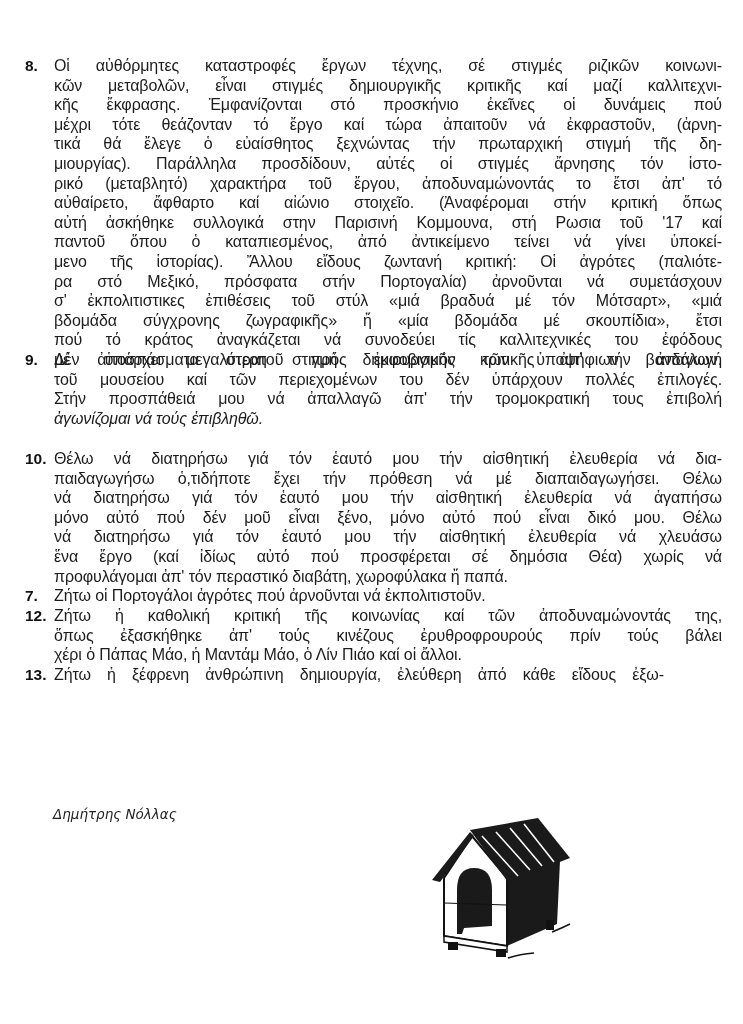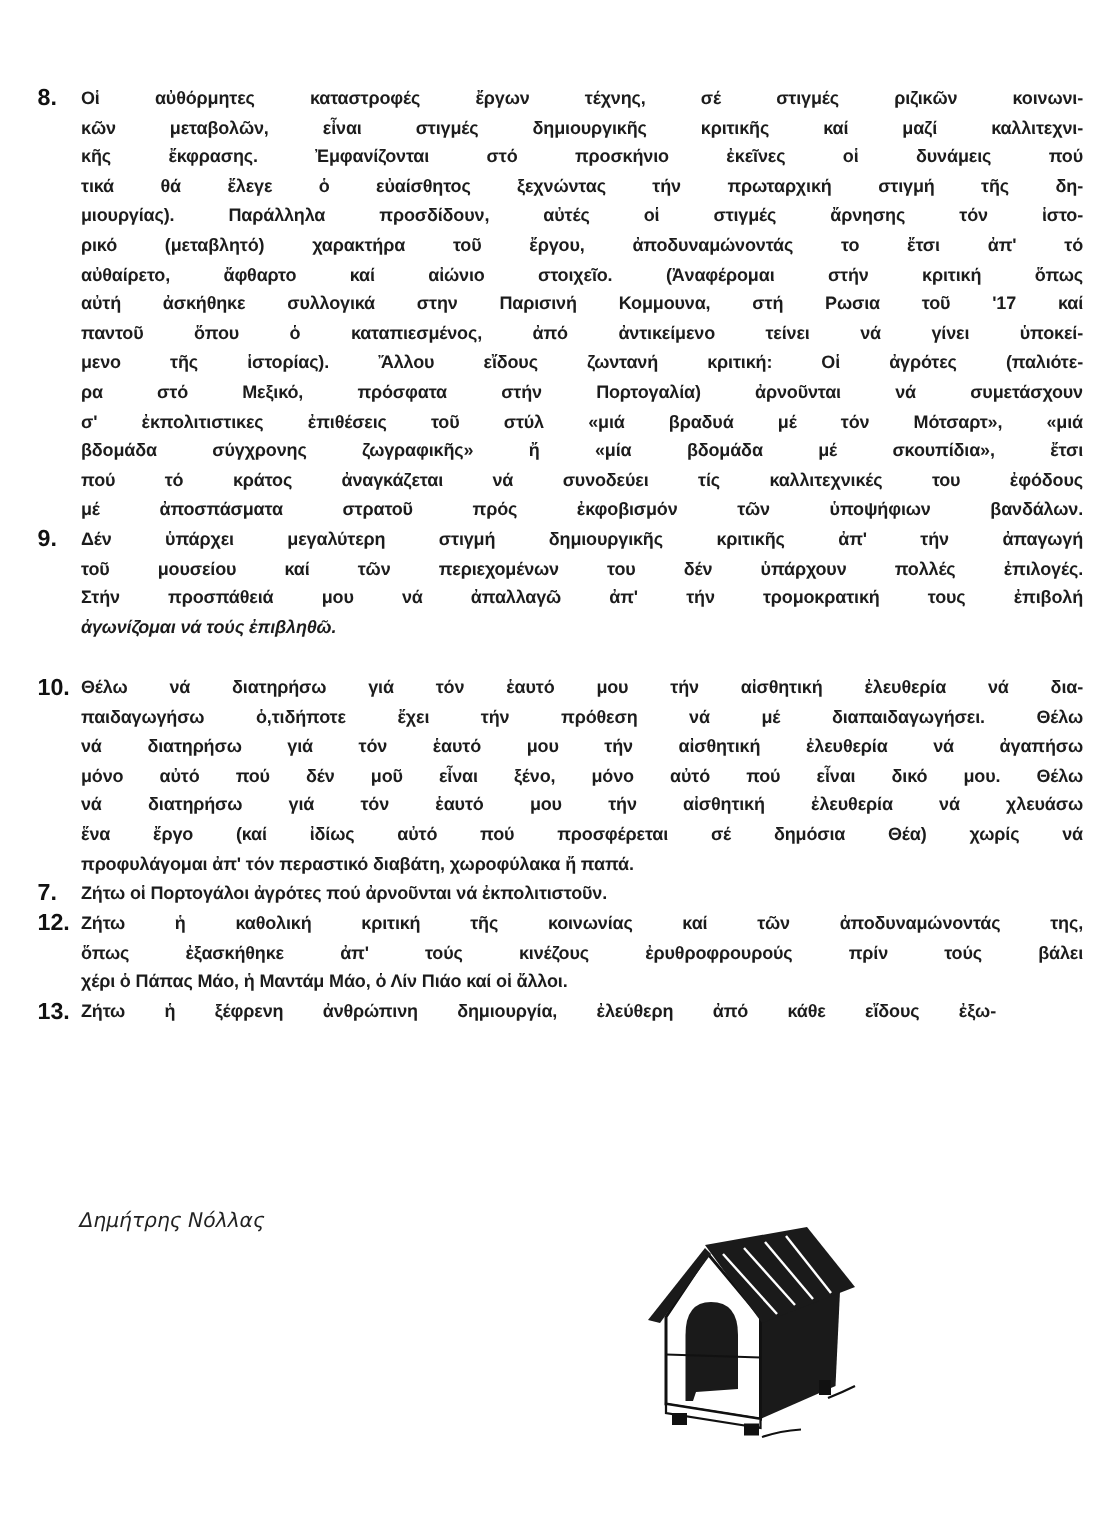--- a/index.html
+++ b/index.html
@@ -8,22 +8,22 @@
     font-family: "Liberation Sans", "DejaVu Sans", sans-serif; color: #1c1c1c;
   }
   .page { position: absolute; left: 0; top: 0; width: 743px; height: 1024px; }
   .item { position: absolute; left: 25px; width: 700px; }
   .num {
     position: absolute; left: 0; top: 0; width: 24px;
     font-weight: bold; font-size: 15.5px; line-height: 19.6px; color: #111;
   }
   .lines { position: absolute; left: 29px; top: 0; width: 668px; }
   .line {
-    font-size: 12px; line-height: 19.6px; white-space: nowrap; letter-spacing: -0.1px;
-    text-align: justify; text-align-last: justify; display: block; height: 19.6px; font-weight: bold;
+    font-size: 16px; line-height: 19.6px; white-space: nowrap; letter-spacing: -0.1px;
+    text-align: justify; text-align-last: justify; display: block; height: 19.6px;
   }
   .line.last { text-align-last: left; }
   .line.italic { font-style: italic; }
   .signature {
     position: absolute; left: 53px; top: 778px; font-size: 13.5px; font-style: italic; color: #222;
     font-family: "DejaVu Sans", sans-serif;
     margin-top: 28px;
   }
   .doghouse { position: absolute; left: 412px; top: 806px; width: 160px; height: 160px; }
 </style>
@@ -31,20 +31,21 @@
 <body>
 
 <div class="page">
 
   <div class="item" style="top:56px">
     <div class="num">8.</div>
     <div class="lines">
       <span class="line">Οἱ αὐθόρμητες καταστροφές ἔργων τέχνης, σέ στιγμές ριζικῶν κοινωνι-</span>
       <span class="line">κῶν μεταβολῶν, εἶναι στιγμές δημιουργικῆς κριτικῆς καί μαζί καλλιτεχνι-</span>
       <span class="line">κῆς ἔκφρασης. Ἐμφανίζονται στό προσκήνιο ἐκεῖνες οἱ δυνάμεις πού</span>
+      <span class="line">μέχρι τότε θεάζονταν τό ἔργο καί τώρα ἀπαιτοῦν νά ἐκφραστοῦν, (ἀρνη-</span>
       <span class="line">τικά θά ἔλεγε ὁ εὐαίσθητος ξεχνώντας τήν πρωταρχική στιγμή τῆς δη-</span>
       <span class="line">μιουργίας). Παράλληλα προσδίδουν, αὐτές οἱ στιγμές ἄρνησης τόν ἱστο-</span>
       <span class="line">ρικό (μεταβλητό) χαρακτήρα τοῦ ἔργου, ἀποδυναμώνοντάς το ἔτσι ἀπ' τό</span>
       <span class="line">αὐθαίρετο, ἄφθαρτο καί αἰώνιο στοιχεῖο. (Ἀναφέρομαι στήν κριτική ὅπως</span>
       <span class="line">αὐτή ἀσκήθηκε συλλογικά στην Παρισινή Κομμουνα, στή Ρωσια τοῦ '17 καί</span>
       <span class="line">παντοῦ ὅπου ὁ καταπιεσμένος, ἀπό ἀντικείμενο τείνει νά γίνει ὑποκεί-</span>
       <span class="line">μενο τῆς ἱστορίας). Ἄλλου εἴδους ζωντανή κριτική: Οἱ ἀγρότες (παλιότε-</span>
       <span class="line">ρα στό Μεξικό, πρόσφατα στήν Πορτογαλία) ἀρνοῦνται νά συμετάσχουν</span>
       <span class="line">σ' ἐκπολιτιστικες ἐπιθέσεις τοῦ στύλ «μιά βραδυά μέ τόν Μότσαρτ», «μιά</span>
       <span class="line">βδομάδα σύγχρονης ζωγραφικῆς» ἤ «μία βδομάδα μέ σκουπίδια», ἔτσι</span>

